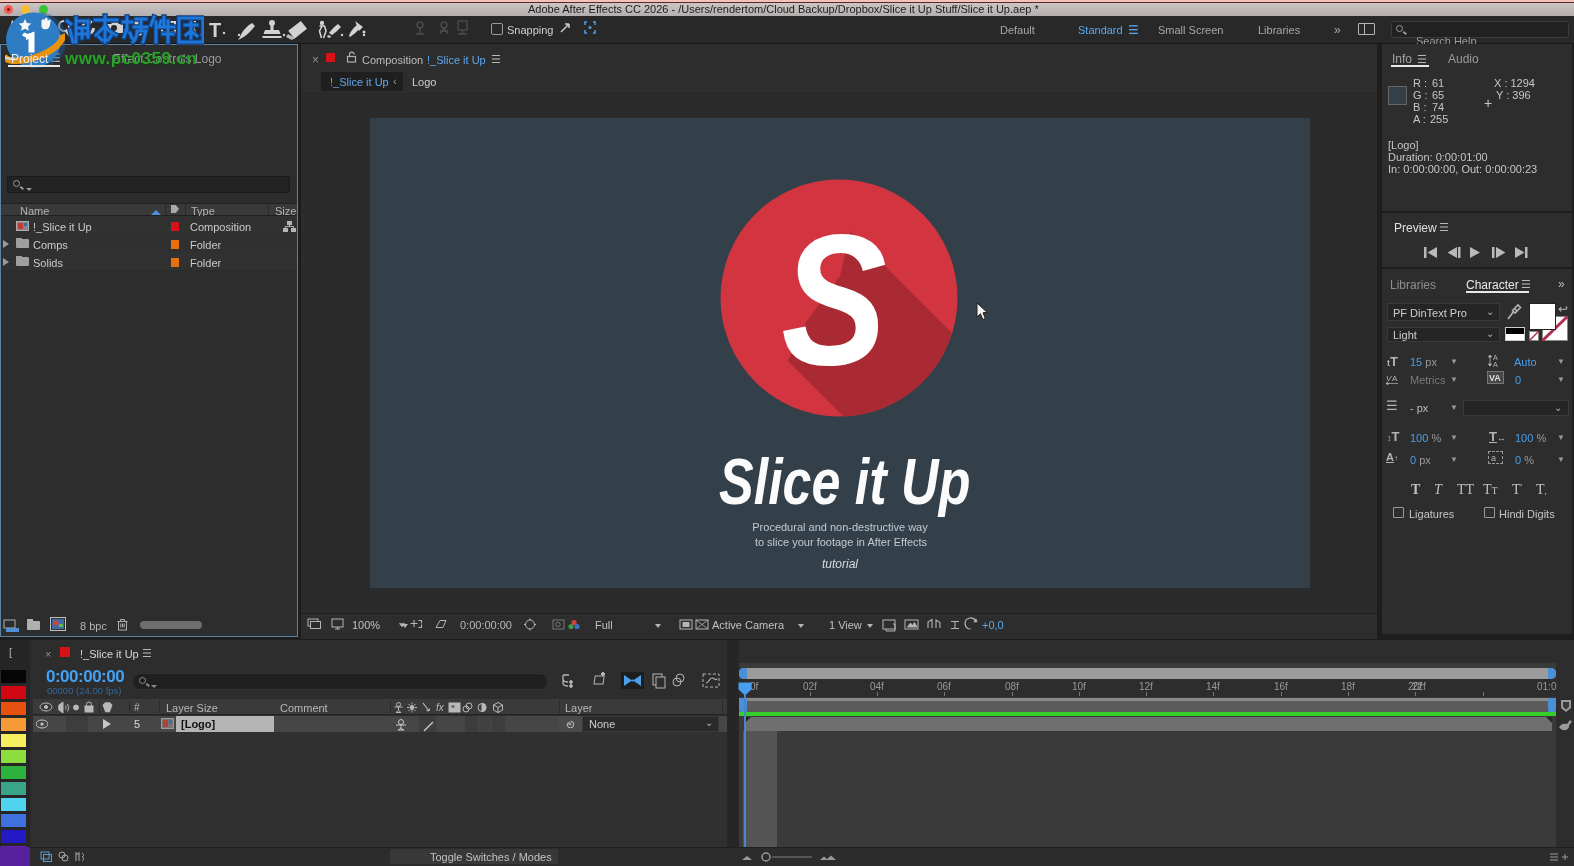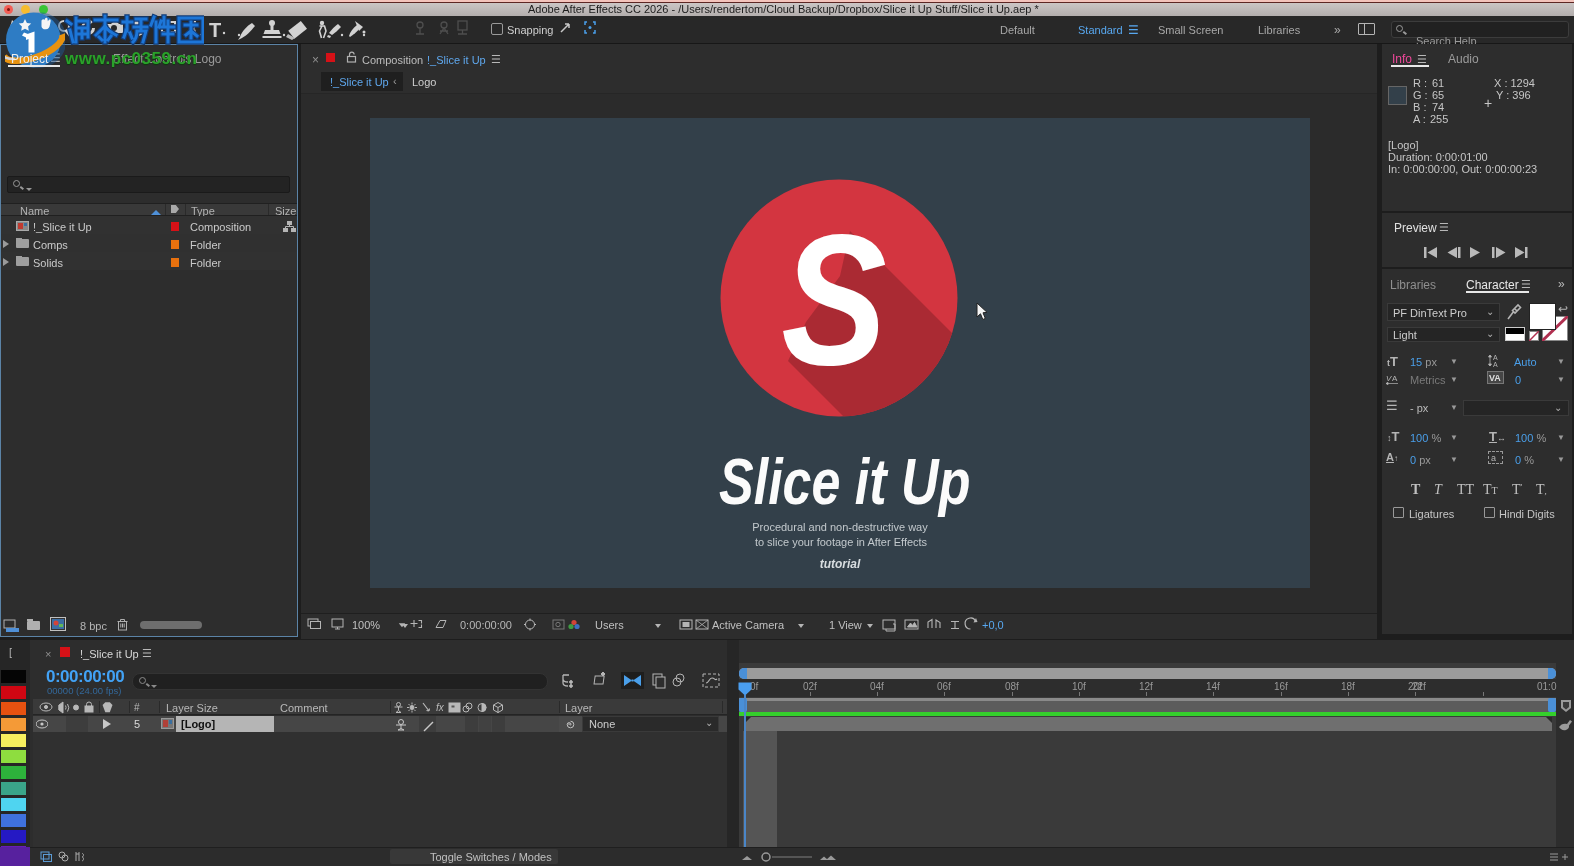--- a/index.html
+++ b/index.html
@@ -192,21 +192,21 @@
     <circle cx="469" cy="180" r="118.5" fill="#d33540"></circle>
     <g clip-path="url(#circ)">
         <polygon points="480,113 655,288 535,360 418,243 436,204 470,158" fill="#aa2a33"></polygon>
       </g>
     <text x="0" y="0" font-size="186" font-weight="bold" font-style="italic" fill="#ffffff" text-anchor="middle" transform="translate(464,246) scale(0.85,1)" font-family="Liberation Sans">S</text>
   </svg>
 </div>
 <div class="t" id="bigtitle" style="left:719px;top:449px;transform:scaleX(0.80);transform-origin:left top;font-size:65px;font-weight:bold;font-style:italic;color:#fbfbfb">Slice it Up</div>
 <div class="t" style="left:840px;top:522px;transform:translateX(-50%);font-size:11px;color:#c3c9cd">Procedural and non-destructive way</div>
 <div class="t" style="left:841px;top:537px;transform:translateX(-50%);font-size:11px;color:#c3c9cd">to slice your footage in After Effects</div>
-<div class="t" style="left:840px;top:558px;transform:translateX(-50%);font-size:12px;font-weight:bold;font-style:italic;color:#d8dde0">tutorial</div>
+<div class="t" style="left:840px;top:558px;transform:translateX(-50%);font-size:12px;font-weight:normal;font-style:italic;color:#d8dde0">tutorial</div>
 <svg class="a" style="left:976px;top:302px" width="12" height="19" viewBox="0 0 12 19">
     <path d="M1 1 L1 15 L4.5 11.8 L6.8 17.5 L9.3 16.4 L7 10.8 L11 10.3 Z" fill="#f5f5f5" stroke="#222" stroke-width="1"></path>
   </svg>
 
 <div class="a" style="left:301px;top:613px;width:1076px;height:1px;background:#1f1f1f"></div>
 <svg class="a" style="left:306px;top:616px" width="680" height="18" viewBox="0 0 680 18">
  <g fill="none" stroke="#b5b5b5">
   <rect x="2" y="3" width="10" height="7"></rect>
       <rect x="4.5" y="5.5" width="10" height="7" fill="#2d2d2d"></rect>
   <rect x="26" y="3" width="11" height="8"></rect>
@@ -236,27 +236,27 @@
  <g fill="#b5b5b5">
       <path d="M93 7l8 0-4 5z" transform="scale(0.8) translate(23,2)"></path>
       <path d="M349 8l6 0-3 4z"></path>
       <path d="M492 8l6 0-3 4z"></path>
       <path d="M561 8l6 0-3 4z"></path>
       <path d="M96 8l6 0-3 4z"></path>
     </g>
 </svg>
 <div class="t" style="left:352px;top:620px;color:#c0c0c0">100%</div>
 <div class="t" style="left:460px;top:620px;color:#b8b8b8">0:00:00:00</div>
-<div class="t" style="left:595px;top:620px;color:#c0c0c0">Users</div>
+<div class="t" style="left:595px;top:620px;color:#c0c0c0">Full</div>
 <div class="t" style="left:712px;top:620px;color:#c0c0c0">Active Camera</div>
 <div class="t" style="left:829px;top:620px;color:#c0c0c0">1 View</div>
 <div class="t" style="left:982px;top:620px;color:#58a8f0">+0,0</div>
 
 <div class="a" style="left:1382px;top:44px;width:190px;height:167px;background:#2d2d2d"></div>
-<div class="t" style="left:1392px;top:53px;color:#ec4899;font-size:12px">Info</div>
+<div class="t" style="left:1392px;top:53px;color:#a3a3a3;font-size:12px">Info</div>
 <div class="t" style="left:1417px;top:54px;color:#b8b8b8;font-size:11px">☰</div>
 <div class="a" style="left:1391px;top:65px;width:38px;height:2px;background:#e8e8e8"></div>
 <div class="t" style="left:1448px;top:53px;color:#9b9b9b;font-size:12px">Audio</div>
 <div class="a" style="left:1388px;top:86px;width:19px;height:19px;background:#33404a;border:1px solid #666"></div>
 <div class="t" style="left:1413px;top:78px">R :</div>
 <div class="t" style="left:1432px;top:78px">61</div>
 <div class="t" style="left:1413px;top:90px">G :</div>
 <div class="t" style="left:1432px;top:90px">65</div>
 <div class="t" style="left:1413px;top:102px">B :</div>
 <div class="t" style="left:1432px;top:102px">74</div>

